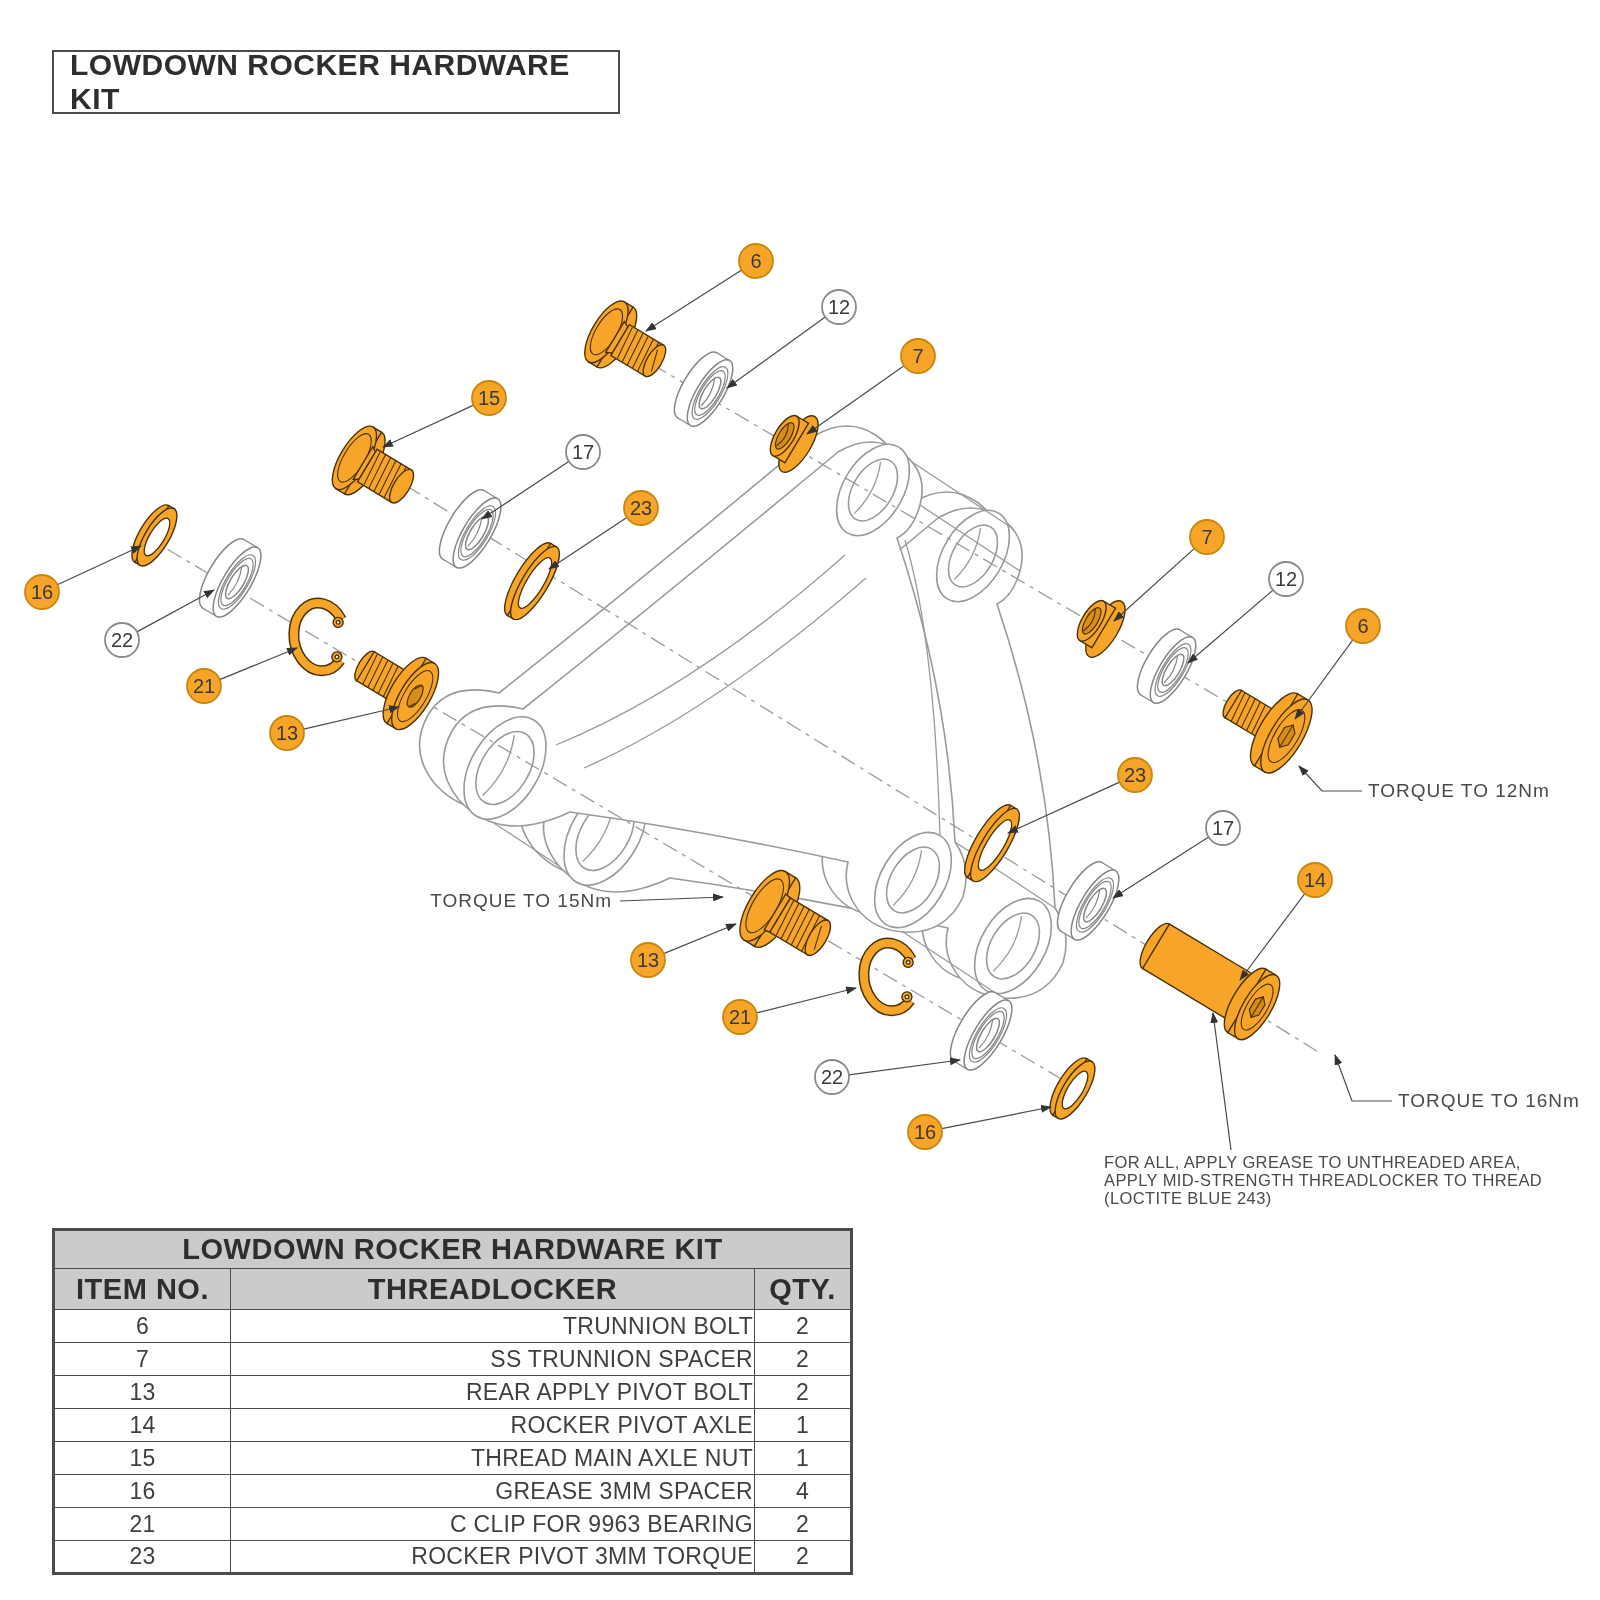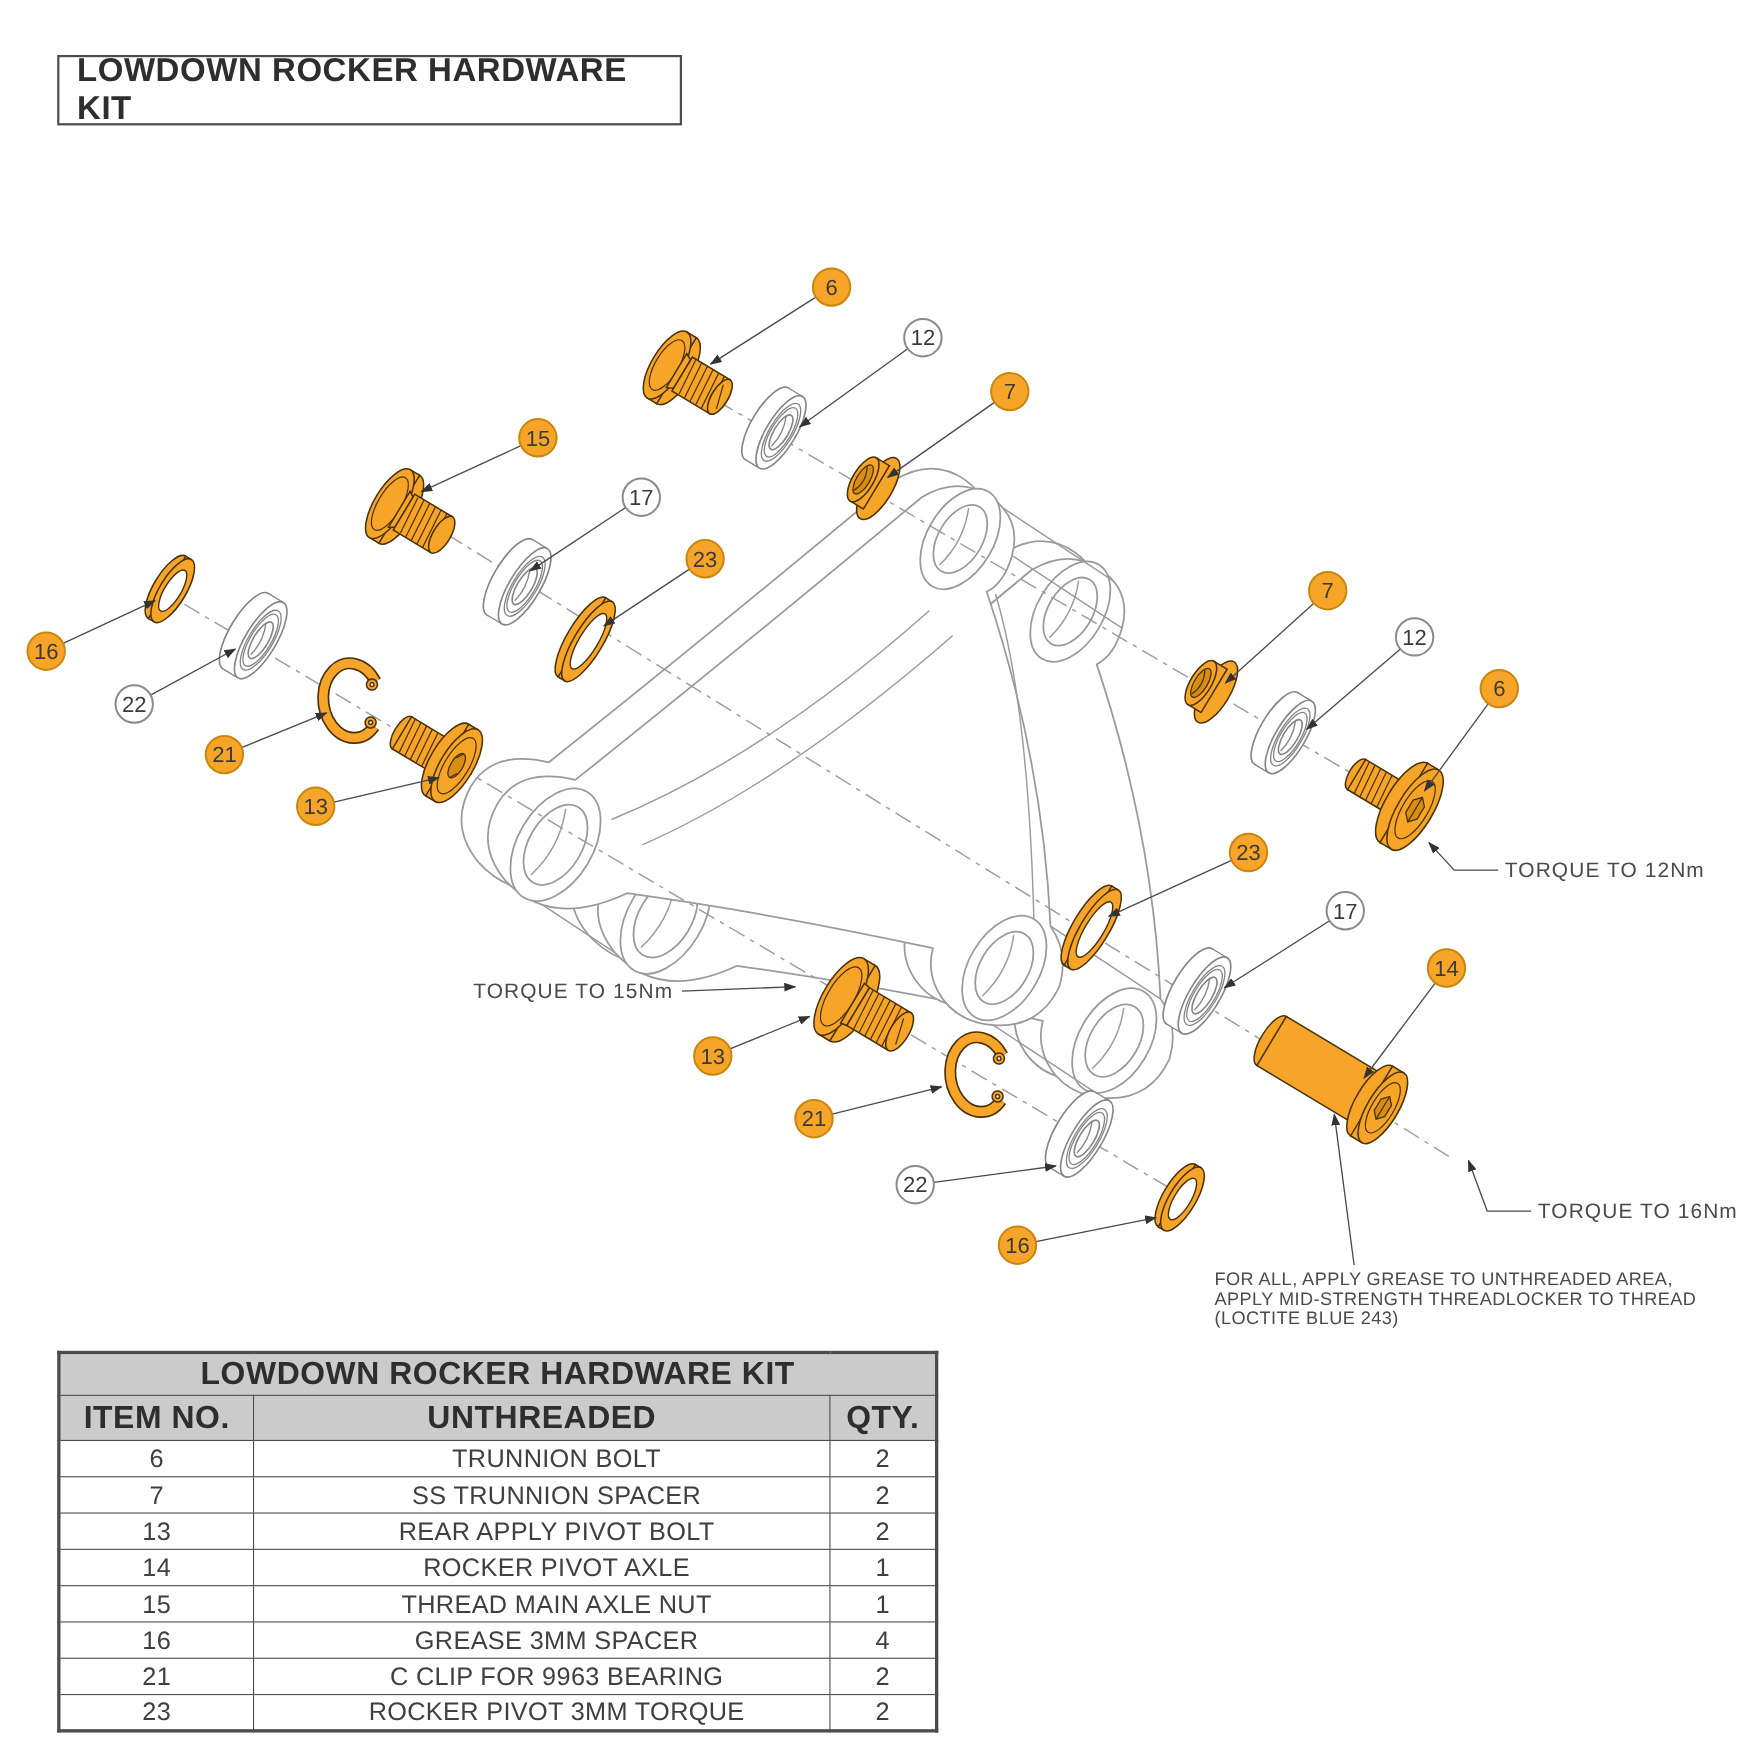--- a/index.html
+++ b/index.html
@@ -40,21 +40,21 @@
   .kit-table{position:absolute;left:52px;top:1228px;width:798px;border-collapse:collapse;
     table-layout:fixed;}
   .kit-table th,.kit-table td{border:1.5px solid var(--tbl-border);box-sizing:border-box;}
   .kit-table{border:3px solid var(--tbl-border);}
   .kit-table .t-title{background:var(--tbl-head);height:39px;font-size:29px;font-weight:bold;
     color:var(--ink);text-align:center;letter-spacing:.5px;}
   .kit-table .t-head{background:var(--tbl-head);height:41px;font-size:29px;font-weight:bold;
     color:var(--ink);text-align:center;letter-spacing:.5px;margin-top:44px;}
   .kit-table td{height:33px;font-size:23px;color:#3f3f3f;letter-spacing:.3px;background:#fff;}
   .kit-table td.c-item,.kit-table td.c-qty{text-align:center;}
-  .kit-table td.c-desc{text-align:center;padding-left:28px;}
+  .kit-table td.c-desc{text-align:right;padding-left:28px;}
   col.w-item{width:177px;} col.w-desc{width:524px;} col.w-qty{width:97px;}
 </style>
 </head>
 <body>
 
 <div id="stage">
 
   <div class="title-box">
     <span>LOWDOWN ROCKER HARDWARE KIT</span>
   </div>
@@ -445,21 +445,21 @@
         <col class="w-item">
         <col class="w-desc">
         <col class="w-qty">
       </colgroup>
     <thead>
       <tr>
           <th class="t-title" colspan="3">LOWDOWN ROCKER HARDWARE KIT</th>
         </tr>
       <tr>
         <th class="t-head">ITEM NO.</th>
-        <th class="t-head">UNTHREADED</th>
+        <th class="t-head">THREADLOCKER</th>
         <th class="t-head">QTY.</th>
       </tr>
     </thead>
     <tbody id="rows">
         <tr>
           <td class="c-item">6</td>
           <td class="c-desc">TRUNNION BOLT</td>
           <td class="c-qty">2</td>
         </tr>
         <tr>

